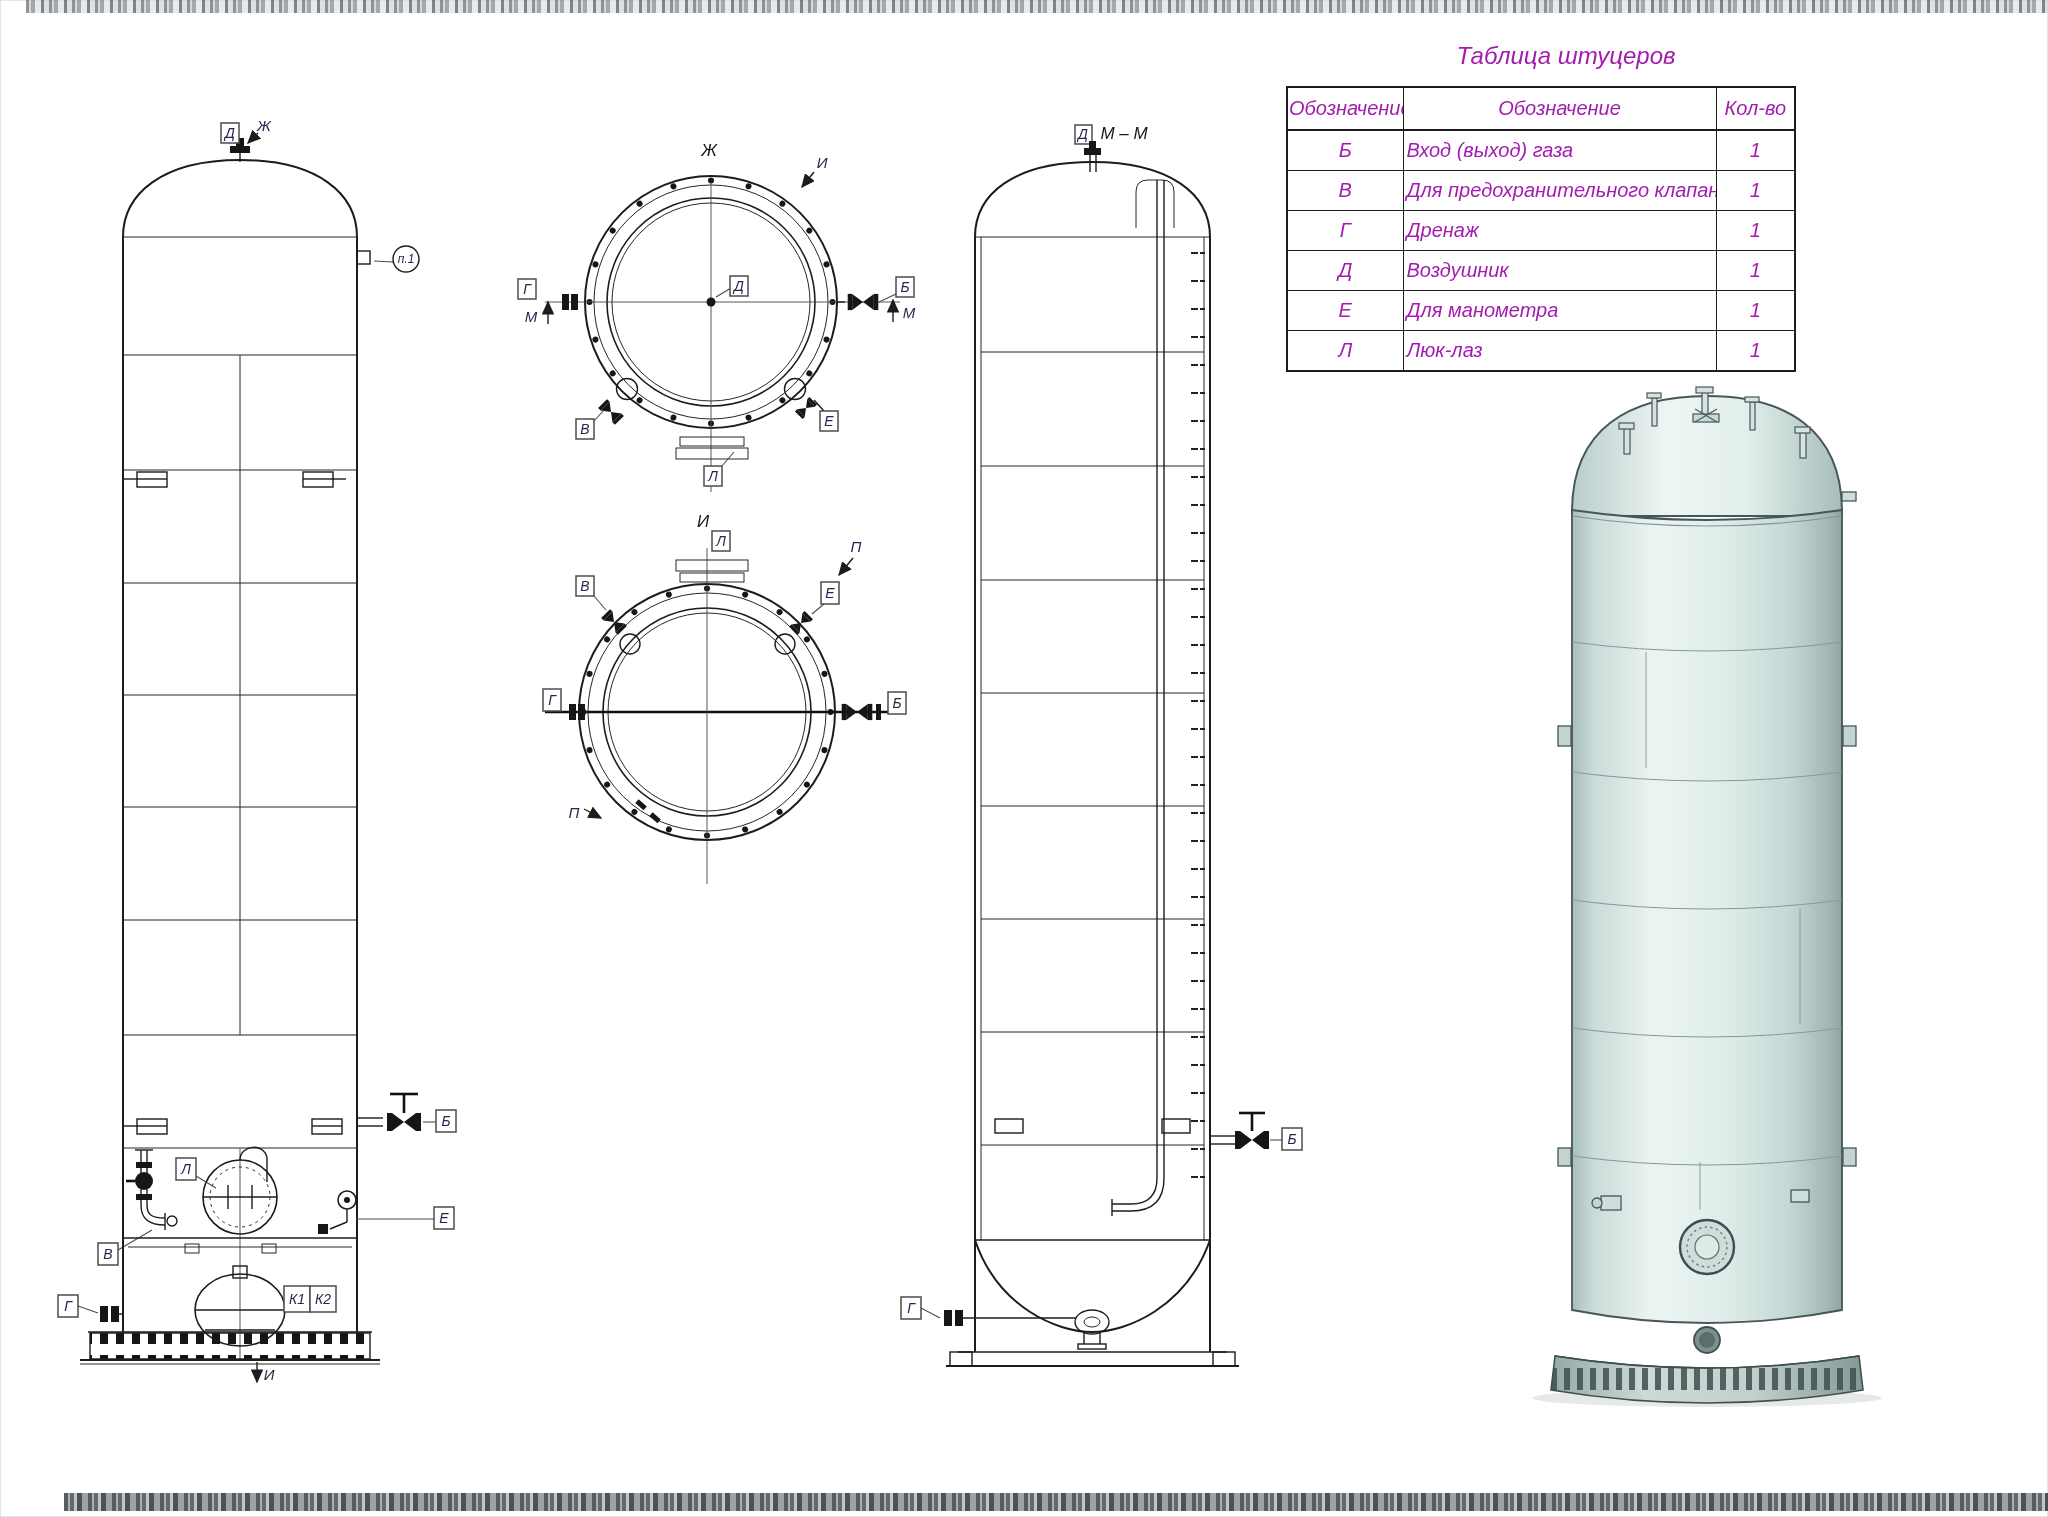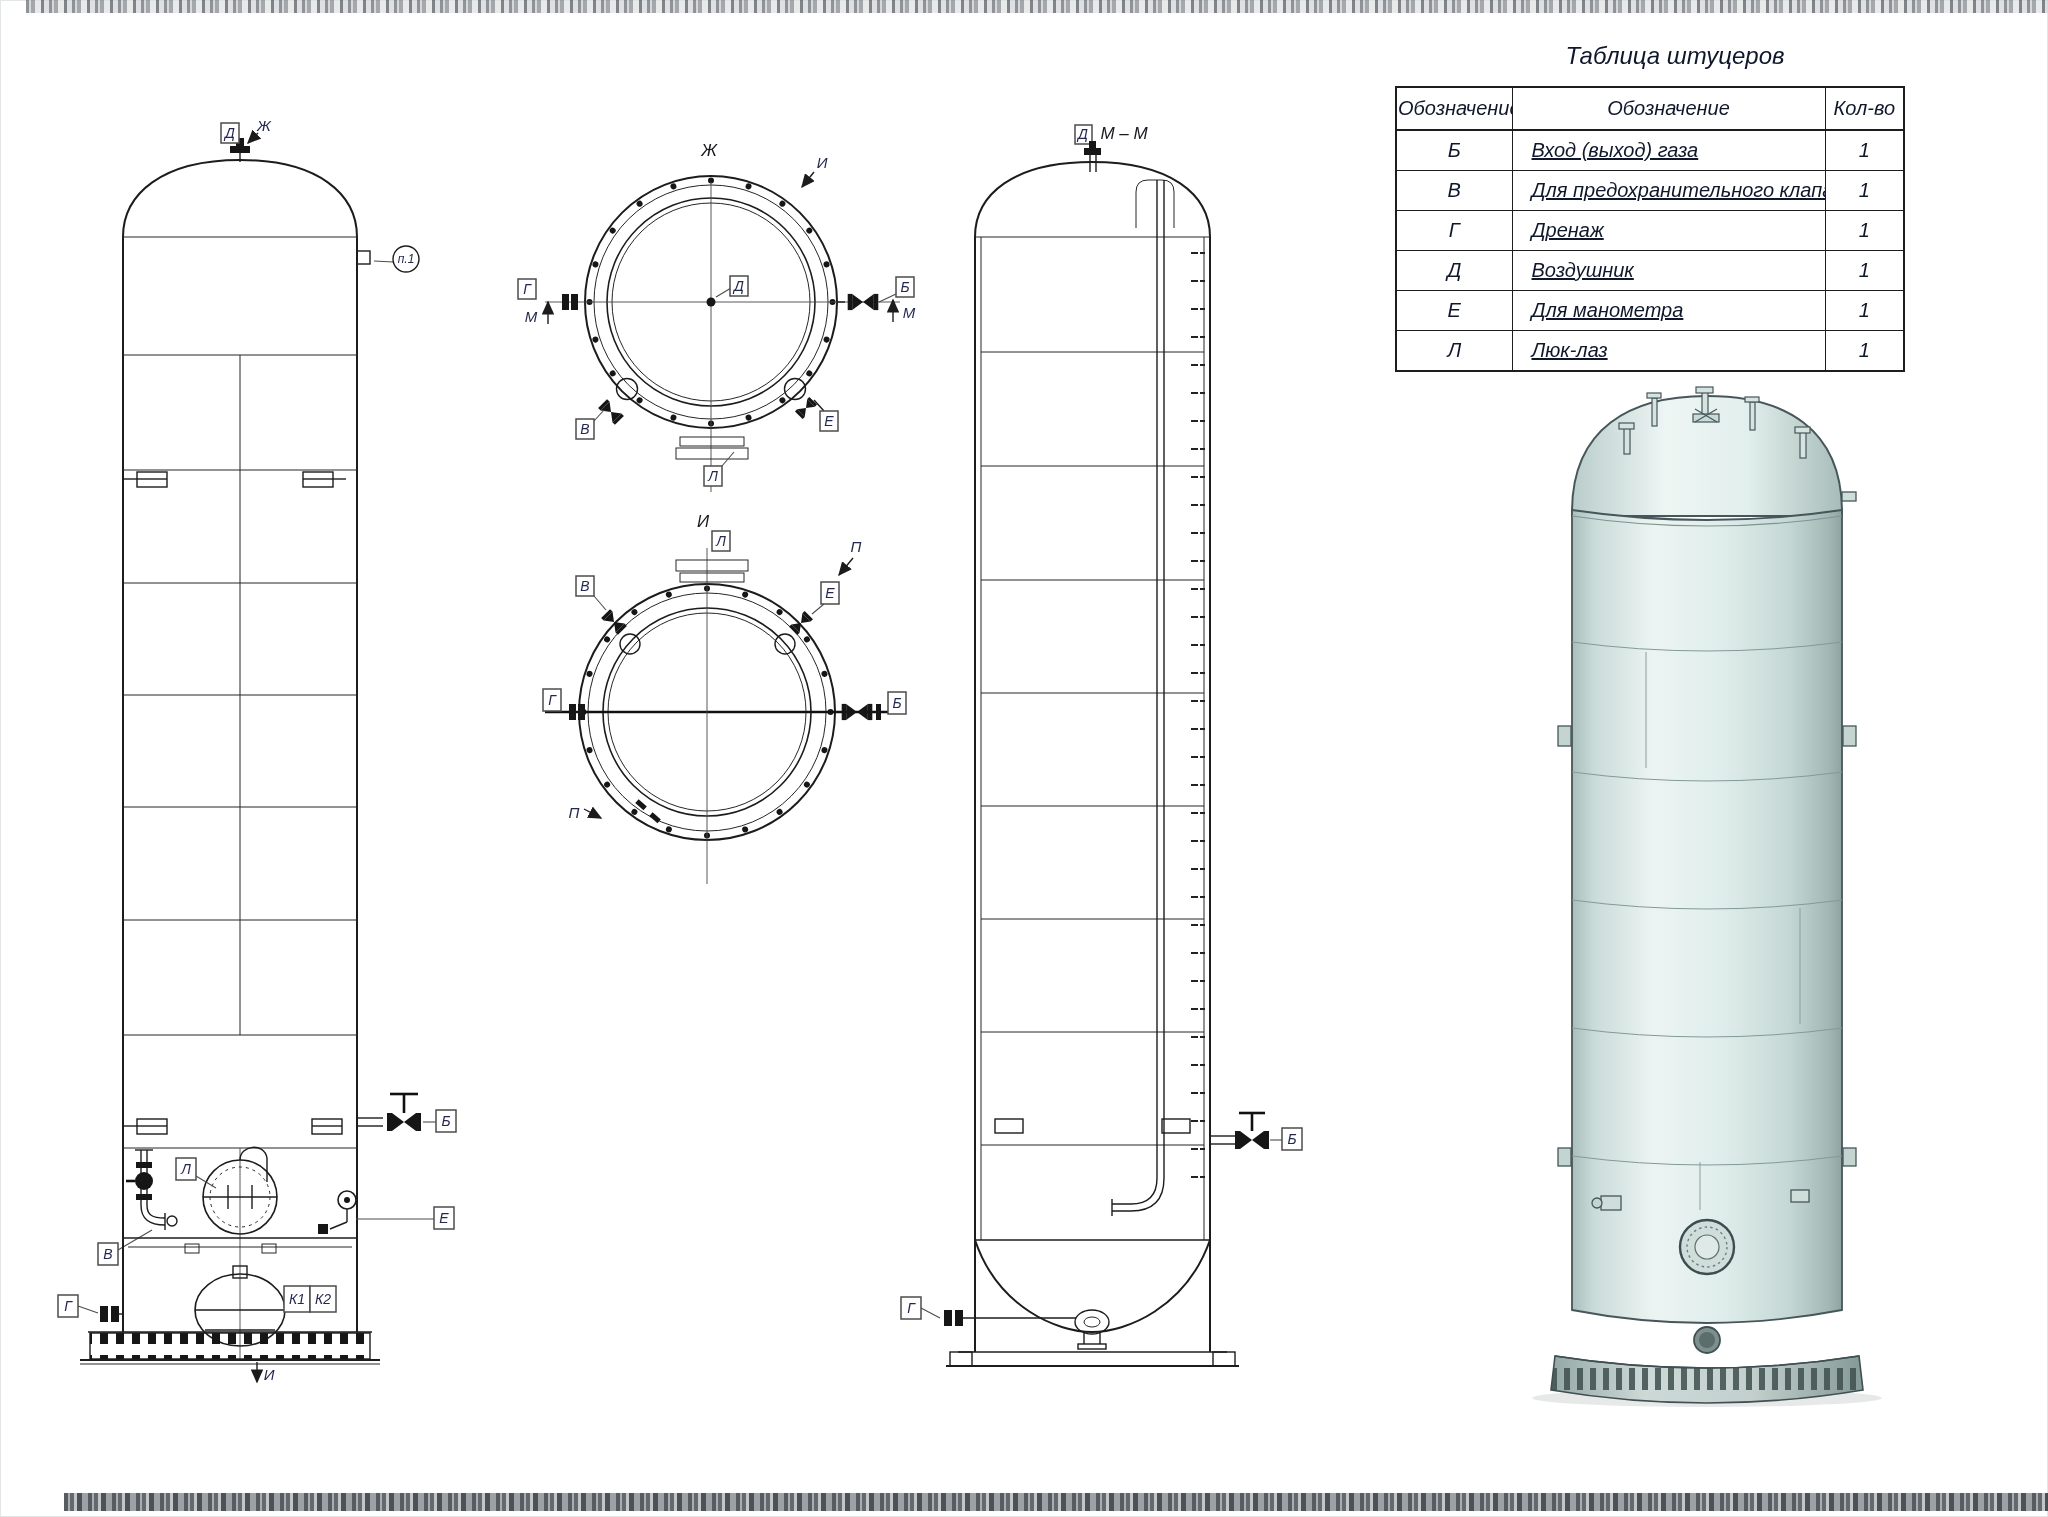--- a/index.html
+++ b/index.html
@@ -21,28 +21,28 @@
   .cl{stroke:#454545;stroke-width:.9;fill:none}
   .thick{stroke:#111;stroke-width:2.6;fill:none}
   .blk{fill:#161616;stroke:none}
   .lblrect{fill:#fff;stroke:#4c4c4c;stroke-width:1.5}
   .lbltxt{font:italic 14px "Liberation Sans",sans-serif;fill:#23284f;text-anchor:middle}
   .lblsm{font:italic 12px "Liberation Sans",sans-serif;fill:#23284f;text-anchor:middle}
   .ann{font:italic 15px "Liberation Sans",sans-serif;fill:#23284f;text-anchor:middle}
   .vtitle{font:italic 17px "Liberation Sans",sans-serif;fill:#18181f;text-anchor:middle}
   .ldr{stroke:#4c4c4c;stroke-width:1.1;fill:none}
   
-  .tbl-wrap{position:absolute;left:1395px;top:42px;width:560px;color:#0f172a;}
+  .tbl-wrap{position:absolute;left:1286px;top:42px;width:560px;color:#a21caf;}
   .tbl-title{font:italic 24px "Liberation Sans",sans-serif;text-align:center;margin:0 0 16px 0;}
   table.noz{border-collapse:collapse;table-layout:fixed;width:508px;border:2.4px solid #1d1d1d;}
   table.noz td{border:1.6px solid #1d1d1d;height:37px;font:italic 20px "Liberation Sans",sans-serif;
                overflow:hidden;white-space:nowrap;}
   table.noz tr.hdr td{height:39px;border-bottom-width:2.2px;}
   td.c{text-align:center;}
-  td.l{text-align:left;padding-left:19px;text-decoration:underline;}
+  td.l{text-align:left;padding-left:3px;}
 </style>
 </head>
 <body>
 
 <div id="canvas">
   <div class="noise-top"></div>
   <div class="noise-bottom"></div>
 
   <svg id="drawing" width="2048" height="1517" viewBox="0 0 2048 1517">
     <defs>

